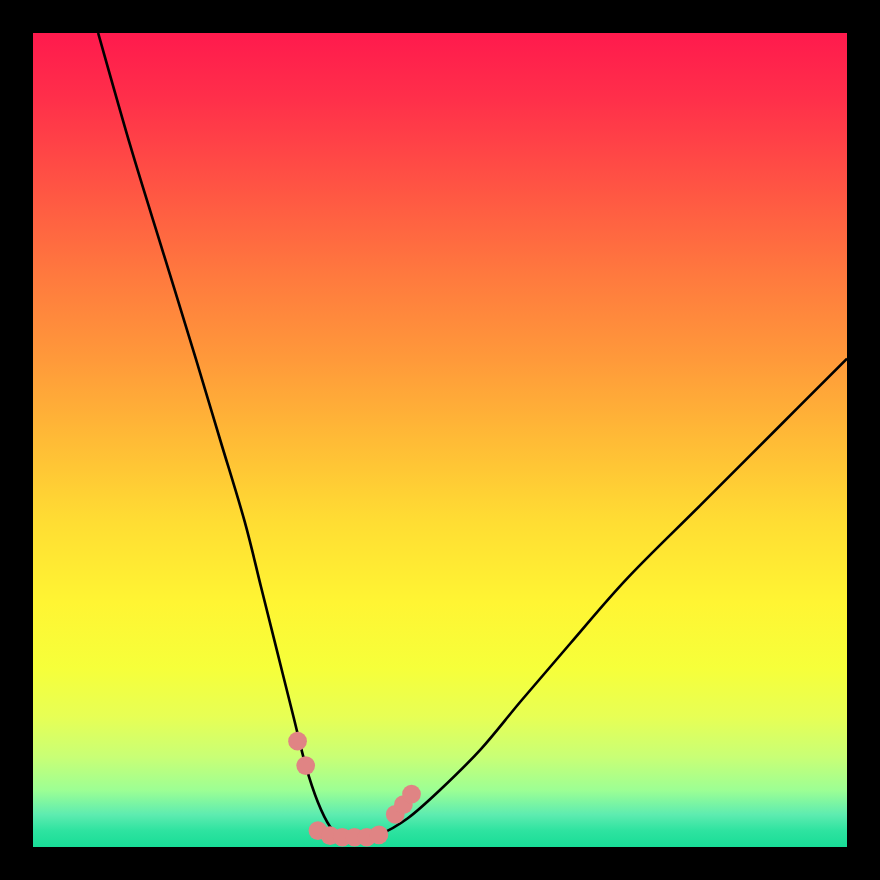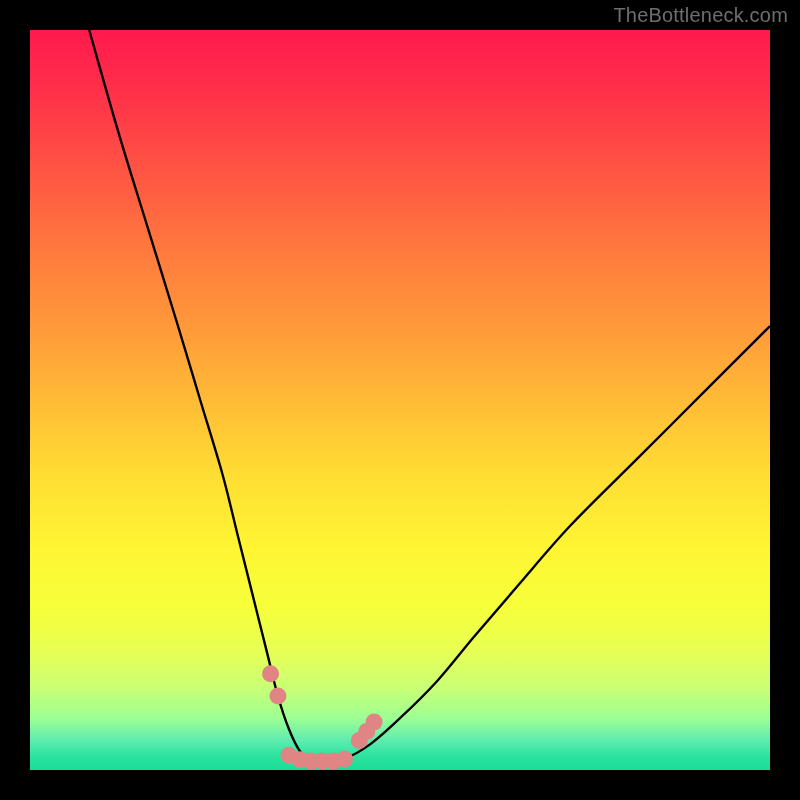--- a/index.html
+++ b/index.html
@@ -78,14 +78,13 @@
           <circle cx="281.2" cy="731.12" r="8.5" fill="#e08484" stroke="#d06868" stroke-width="0"></circle>
           <circle cx="292.3" cy="731.12" r="8.5" fill="#e08484" stroke="#d06868" stroke-width="0"></circle>
           <circle cx="303.4" cy="731.12" r="8.5" fill="#e08484" stroke="#d06868" stroke-width="0"></circle>
           <circle cx="314.5" cy="728.9" r="8.5" fill="#e08484" stroke="#d06868" stroke-width="0"></circle>
           <circle cx="329.3" cy="710.4" r="8.5" fill="#e08484" stroke="#d06868" stroke-width="0"></circle>
           <circle cx="336.7" cy="701.52" r="8.5" fill="#e08484" stroke="#d06868" stroke-width="0"></circle>
           <circle cx="344.1" cy="691.9" r="8.5" fill="#e08484" stroke="#d06868" stroke-width="0"></circle>
         </g>
     </svg>
   </div>
-  <div class="watermark">TheBottleneck.com</div>
 </div>
 
 </body></html>

